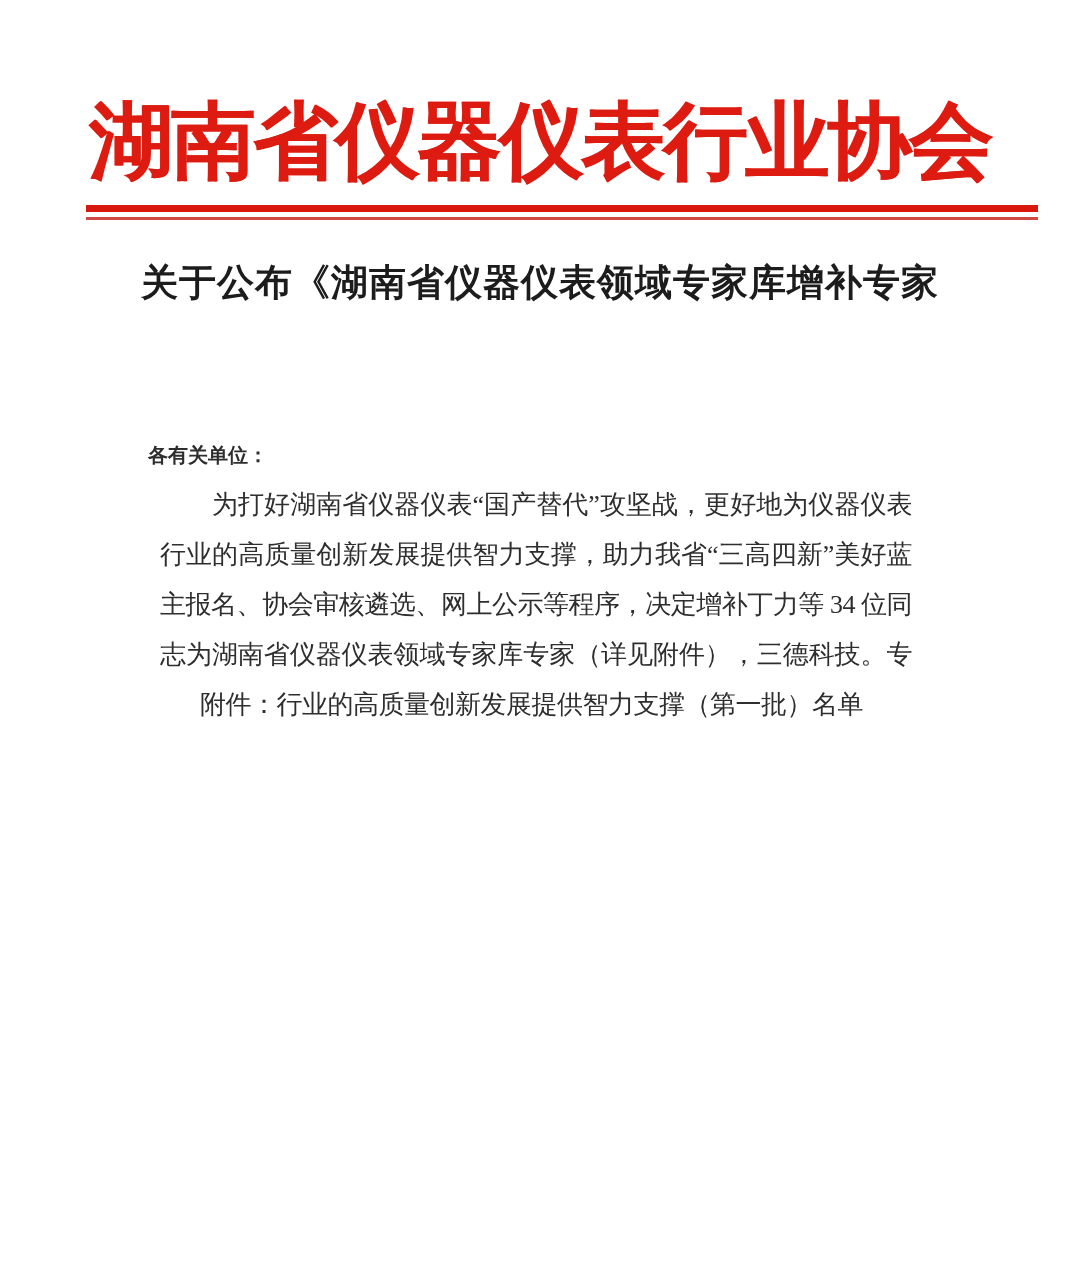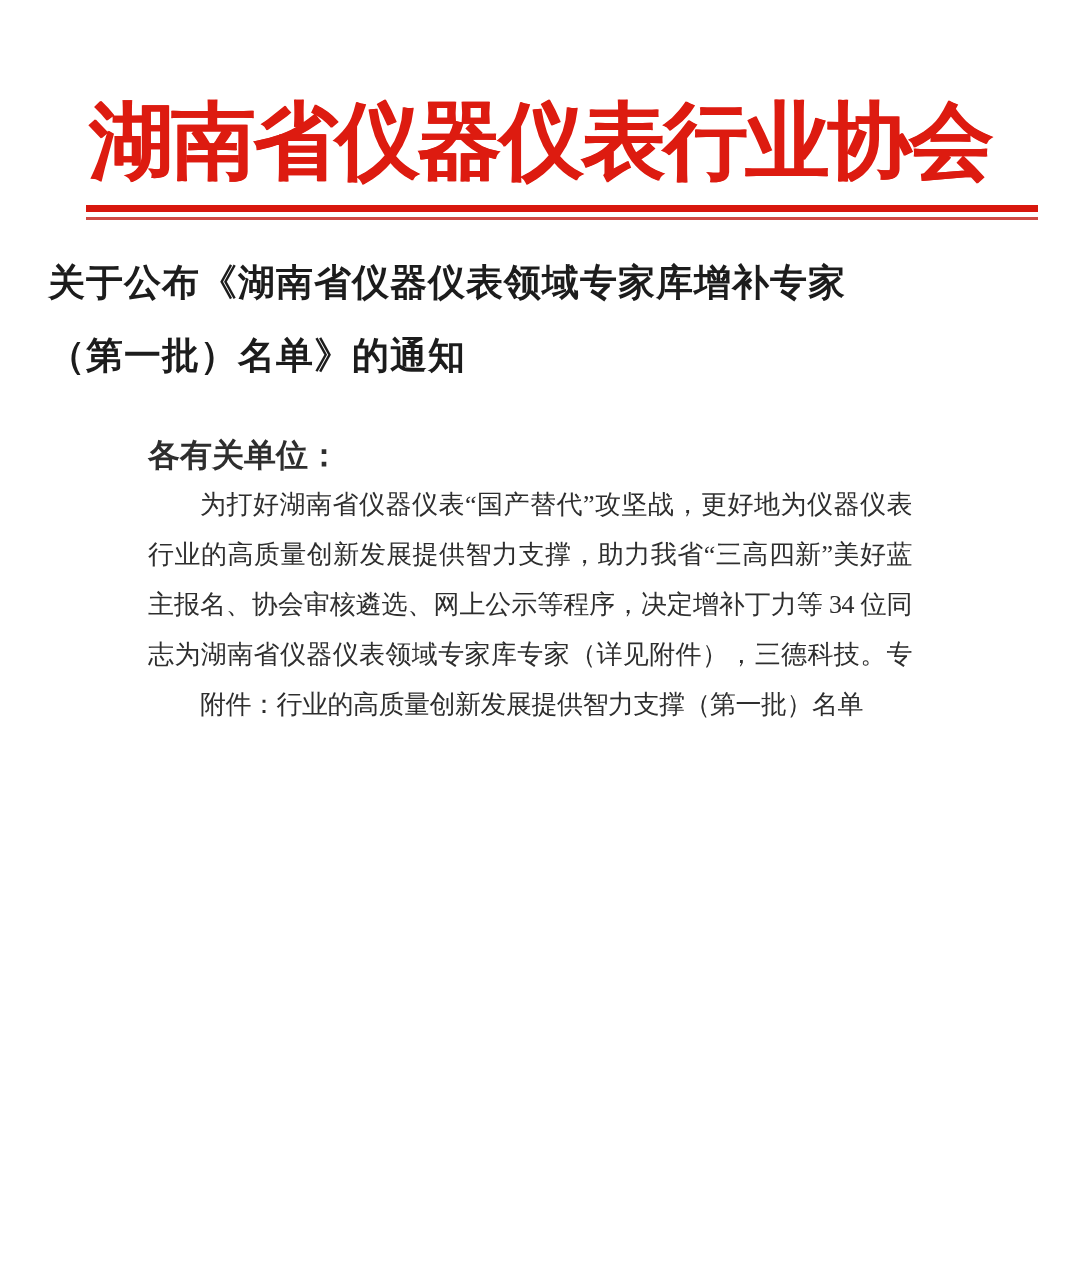--- a/index.html
+++ b/index.html
@@ -12,32 +12,31 @@
   .masthead{
     position:absolute;top:80px;left:0;right:0;height:124px;
     text-align:center;color:#dd1b10;font-size:84px;font-weight:800;
     letter-spacing:-2px;line-height:124px;white-space:nowrap;
     text-shadow:1px 0 0 #dd1b10;
   }
   .rule-thick{position:absolute;top:205px;left:86px;width:952px;height:7px;background:#d8170d;}
   .rule-thin{position:absolute;top:217px;left:86px;width:952px;height:3px;background:#cf4a44;}
   
   .doc-title{
-    position:absolute;top:246px;left:0;right:0;
+    position:absolute;top:246px;left:0;right:0;text-align:center;
     color:#1c1c1c;font-size:37px;font-weight:700;line-height:73px;
     letter-spacing:1px;
-    margin-left:48px;
   }
   
   .body-block{
     position:absolute;left:148px;top:430px;width:764px;
     color:#2e2e2e;font-size:26px;letter-spacing:-0.5px;
   }
-  .salutation{font-size:32px;font-weight:700;line-height:50px;letter-spacing:0;}
-  .bline{line-height:50px;text-align:justify;}
+  .salutation{font-size:20px;font-weight:700;line-height:50px;letter-spacing:0;}
+  .bline{line-height:50px;text-align:justify;margin-left:12px;}
   .bline.fill{text-align-last:justify;}
   .ind{text-indent:52px;}
   .attachment{line-height:50px;text-indent:52px;margin-top:0;}
   
   .sign-block{
     position:absolute;left:0;top:966px;width:905px;text-align:right;
     color:#222222;font-size:27px;line-height:48px;letter-spacing:0.5px;
   }
   
   .seal{
@@ -64,21 +63,20 @@
 <body>
 
 <div class="page">
 
   <div class="masthead">湖南省仪器仪表行业协会</div>
   <div class="rule-thick"></div>
   <div class="rule-thin"></div>
 
   <div class="doc-title">
     <div>关于公布《湖南省仪器仪表领域专家库增补专家</div>
-    <div>（第一批）名单》的通知</div>
   </div>
 
   <div class="body-block">
     <div class="salutation">各有关单位：</div>
     <div class="bline fill ind">为打好湖南省仪器仪表“国产替代”攻坚战，更好地为仪器仪表</div>
     <div class="bline fill">行业的高质量创新发展提供智力支撑，助力我省“三高四新”美好蓝</div>
     <div class="bline fill">主报名、协会审核遴选、网上公示等程序，决定增补丁力等 34 位同</div>
     <div class="bline fill">志为湖南省仪器仪表领域专家库专家（详见附件），三德科技。专</div>
     <div class="attachment">附件：行业的高质量创新发展提供智力支撑（第一批）名单</div>
   </div>

